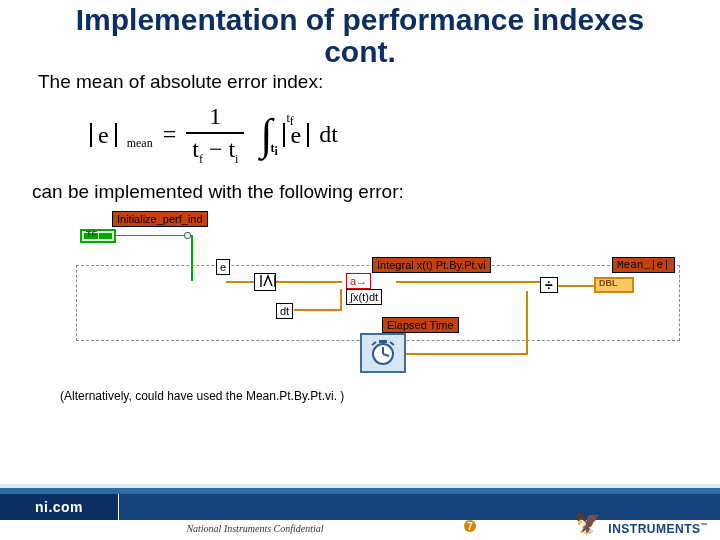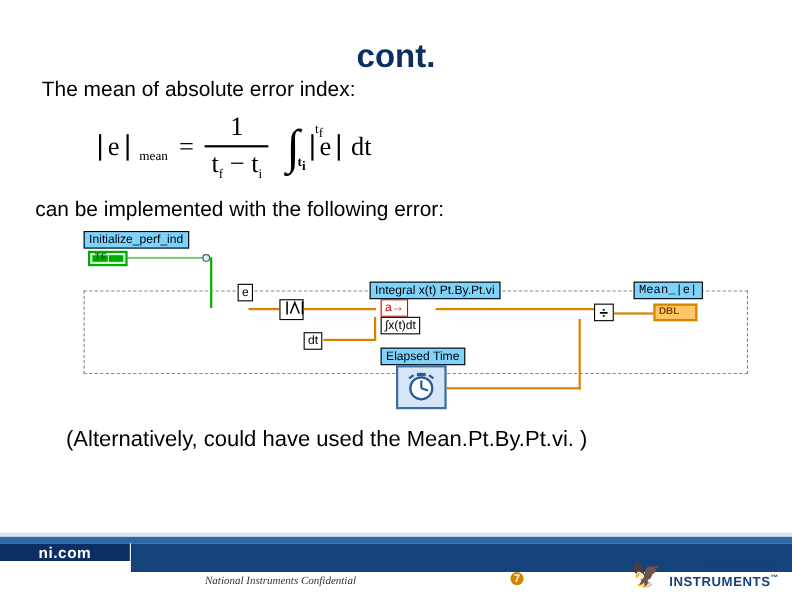--- a/index.html
+++ b/index.html
@@ -18,52 +18,52 @@
   .intwrap { position: relative; display: inline-block; margin-left: 6px; }
   .intsym { font-size: 44px; line-height: 1; }
   .intup  { position: absolute; top: -2px; left: 26px; font-size: 12px; }
   .intlo  { position: absolute; bottom: -2px; left: 10px; font-size: 12px; font-weight: bold; }
   .sub2 { margin-left: 2px; font-size: 19px; }
   
   .diag { position: relative; width: 620px; height: 170px; margin: 8px 0 0 46px; }
   .dline { position: absolute; background: #000; }
   .odash { position: absolute; border: 1px dashed #888; }
   .node, .lbl, .term, .chip, .clock, .opbox { position: absolute; font-size: 11px; line-height: 1.1; }
-  .lbl { border: 1px solid #000; background: #7dd3fc; padding: 1px 4px; }
+  .lbl { border: 1px solid #000; background: #c2410c; padding: 1px 4px; margin-left: 36px; }
   .term-green { border: 2px solid #0a0; background: #d7ffd7; width: 36px; height: 14px; }
   .term-green-in { position:absolute; inset:2px; display:flex; gap:1px; }
   .term-green-in span { flex:1; background:#0a0; }
   .term-orange { border: 2px solid #d68400; background: #ffc766; width: 40px; height: 16px; }
   .chip { border: 1px solid #000; background: #fff; padding: 1px 3px; }
   .opbox { border: 1px solid #000; background: #ffe9b5; padding: 0 4px; font-weight: bold; }
   .opbox.div { font-size:14px; line-height:1; }
   .clock { border: 2px solid #3b6ea5; background: #d6e6f7; width: 46px; height: 40px; display:flex; align-items:center; justify-content:center; }
   .clock svg { display:block; }
-  .alt { margin: 8px 0 0 30px; font-size: 20px; }
+  .alt { margin: 8px 0 0 30px; font-size: 12px; }
   
   .footer { position: absolute; left:0; right:0; bottom:0; height: 56px; }
   .footer .barpale { position:absolute; left:0; right:0; top:0; height:4px; background:#dbe6ef;}
   .footer .barblue { position:absolute; left:0; right:0; top:4px; height:6px; background:#2f6aa3;}
-  .footer .bardark { position:absolute; left:0; width:118px; top:10px; height:16px; background:#0b2f63; color:#fff; font-weight:bold; font-size:14px; display:flex; align-items:center; justify-content:center; letter-spacing:0.5px;}
+  .footer .bardark { position:absolute; left:0; width:118px; top:10px; height:26px; background:#0b2f63; color:#fff; font-weight:bold; font-size:14px; display:flex; align-items:center; justify-content:center; letter-spacing:0.5px;}
   .footer .bardark2 { position:absolute; left:119px; right:0; top:10px; height:26px; background:#14427a;}
   .footer .conf { position:absolute; left:0; right:210px; bottom:6px; text-align:center; font-size:10px; font-style:italic; color:#333;font-family:Liberation Serif, serif;}
   .footer .pgdot { position:absolute; left:464px; bottom:8px; width:12px; height:12px; border-radius:6px; background:#d68400;}
   .footer .pgnum { position:absolute; left:466px; bottom:8px; font-size:10px; color:#fff; font-weight:bold; width:8px; text-align:center;}
   .logo { position:absolute; right:12px; bottom:4px; width:170px; text-align:right; color:#14427a; }
   .logo .brand { font-size:12px; font-weight:bold; letter-spacing:0.5px; display:inline-flex; align-items:flex-end; gap:6px;}
   .logo .brand .eagle { font-size:22px; }
   .logo .tm { font-size:7px; vertical-align: top; }
 </style>
 </head>
 <body>
 
 <div class="slide">
 
   <div class="title">
-    <br>
+    <span>Implementation of performance indexes</span><br>
     <span>cont.</span>
   </div>
 
   <div class="body">
     <div class="sub1">The mean of absolute error index:</div>
 
     <div class="eq">
       <div class="row">
         <span class="abs"><span>e</span></span>
         <span><span class="subs">mean</span></span>

